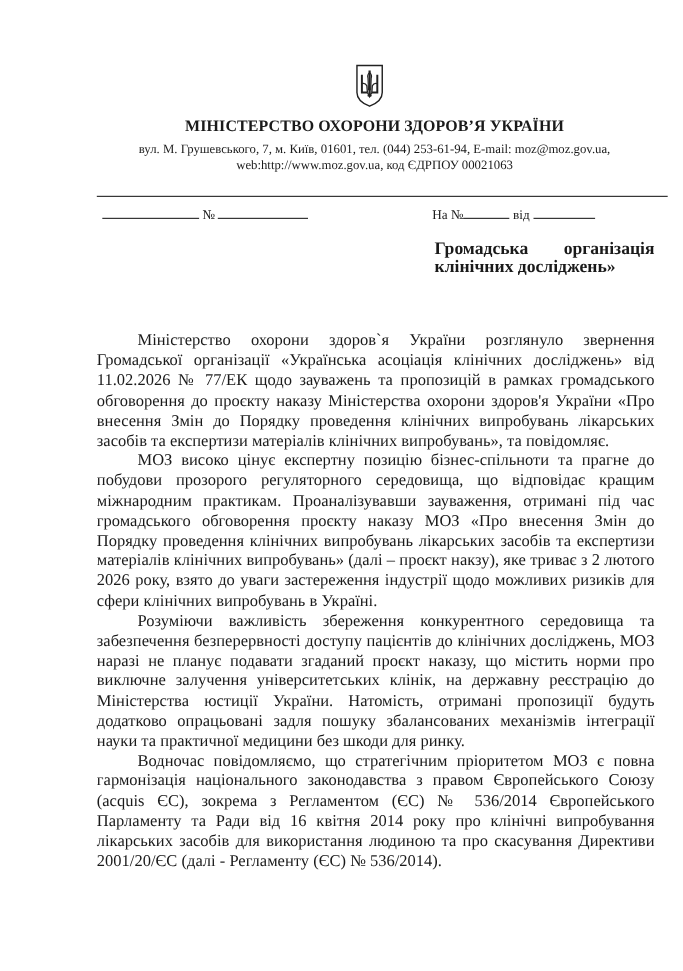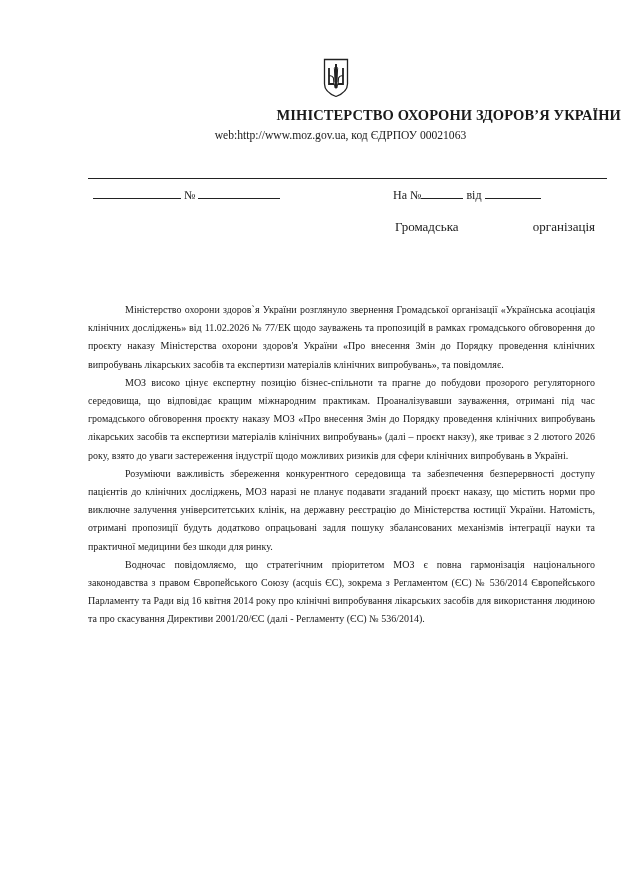--- a/index.html
+++ b/index.html
@@ -21,21 +21,21 @@
       top: 58px;
       width: 26px;
       height: 40px;
     }
     .emblem svg { width: 100%; height: 100%; display: block; }
     .ministry-title {
       position: absolute;
       left: 0;
       width: 621px;
       top: 107px;
-      text-align: right;
+      text-align: center;
       font-weight: bold;
       font-size: 14.5px;
       letter-spacing: 0.1px;
       padding-left: 60px;
       box-sizing: border-box;
     }
     .address {
       position: absolute;
       left: 0;
       width: 621px;
@@ -67,36 +67,36 @@
       height: 10px;
     }
     .blank.bold { border-bottom-width: 1.6px; }
     .ref-left { left: 93px; }
     .ref-right { left: 393px; }
     .addressee {
       position: absolute;
       left: 395px;
       top: 219px;
       width: 200px;
-      font-weight: normal;
-      font-size: 13px;
+      font-weight: bold;
+      font-size: 16px;
       line-height: 15.5px;
       text-align: justify;
     }
     .addressee div {
       text-align: justify;
       text-align-last: justify;
     }
     .addressee div.last { text-align-last: left; }
     .body {
       position: absolute;
       left: 88px;
       top: 301px;
       width: 507px;
-      font-size: 10px;
+      font-size: 15px;
       line-height: 18.2px;
     }
     .body p {
       margin: 0;
       text-indent: 37px;
       text-align: justify;
     }
   </style>
 </head>
 <body>
@@ -112,39 +112,41 @@
     <path d="M6 18 Q9 17 10.5 20 L11 26" stroke="#222" stroke-width="1.2" fill="none"></path>
     <path d="M20 18 Q17 17 15.5 20 L15 26" stroke="#222" stroke-width="1.2" fill="none"></path>
     <path d="M11 26 L13 30 L15 26" stroke="#222" stroke-width="1.2" fill="none"></path>
     <path d="M11 29 L15 29" stroke="#222" stroke-width="1"></path>
   </svg>
 </div>
 
 <div class="ministry-title">МІНІСТЕРСТВО ОХОРОНИ ЗДОРОВ’Я УКРАЇНИ</div>
 
 <div class="address">
+  <div>вул. М. Грушевського, 7, м. Київ, 01601, тел. (044) 253-61-94, E-mail: moz@moz.gov.ua,</div>
   <div>web:http://www.moz.gov.ua, код ЄДРПОУ 00021063</div>
 </div>
 
 <div class="hr"></div>
 
 <div class="refline ref-left">
   <span class="blank" style="width:88px"></span>
   <span>№</span>
   <span class="blank" style="width:82px"></span>
 </div>
 
 <div class="refline ref-right">
   <span>На №</span><span class="blank bold" style="width:42px"></span>
   <span>від</span>
   <span class="blank bold" style="width:56px"></span>
 </div>
 
 <div class="addressee">
   <div>Громадська організація</div>
+  <div class="last">клінічних досліджень»</div>
 </div>
 
 <div class="body">
   <p>Міністерство охорони здоров`я України розглянуло звернення Громадської організації «Українська асоціація клінічних досліджень» від 11.02.2026 № 77/ЕК щодо зауважень та пропозицій в рамках громадського обговорення до проєкту наказу Міністерства охорони здоров'я України «Про внесення Змін до Порядку проведення клінічних випробувань лікарських засобів та експертизи матеріалів клінічних випробувань», та повідомляє.</p>
   <p>МОЗ високо цінує експертну позицію бізнес-спільноти та прагне до побудови прозорого регуляторного середовища, що відповідає кращим міжнародним практикам. Проаналізувавши зауваження, отримані під час громадського обговорення проєкту наказу МОЗ «Про внесення Змін до Порядку проведення клінічних випробувань лікарських засобів та експертизи матеріалів клінічних випробувань» (далі – проєкт накзу), яке триває з 2 лютого 2026 року, взято до уваги застереження індустрії щодо можливих ризиків для сфери клінічних випробувань в Україні.</p>
   <p>Розуміючи важливість збереження конкурентного середовища та забезпечення безперервності доступу пацієнтів до клінічних досліджень, МОЗ наразі не планує подавати згаданий проєкт наказу, що містить норми про виключне залучення університетських клінік, на державну реєстрацію до Міністерства юстиції України. Натомість, отримані пропозиції будуть додатково опрацьовані задля пошуку збалансованих механізмів інтеграції науки та практичної медицини без шкоди для ринку.</p>
   <p>Водночас повідомляємо, що стратегічним пріоритетом МОЗ є повна гармонізація національного законодавства з правом Європейського Союзу (acquis ЄС), зокрема з Регламентом (ЄС) № 536/2014 Європейського Парламенту та Ради від 16 квітня 2014 року про клінічні випробування лікарських засобів для використання людиною та про скасування Директиви 2001/20/ЄС (далі - Регламенту (ЄС) № 536/2014).</p>
 </div>
 
 </body></html>

